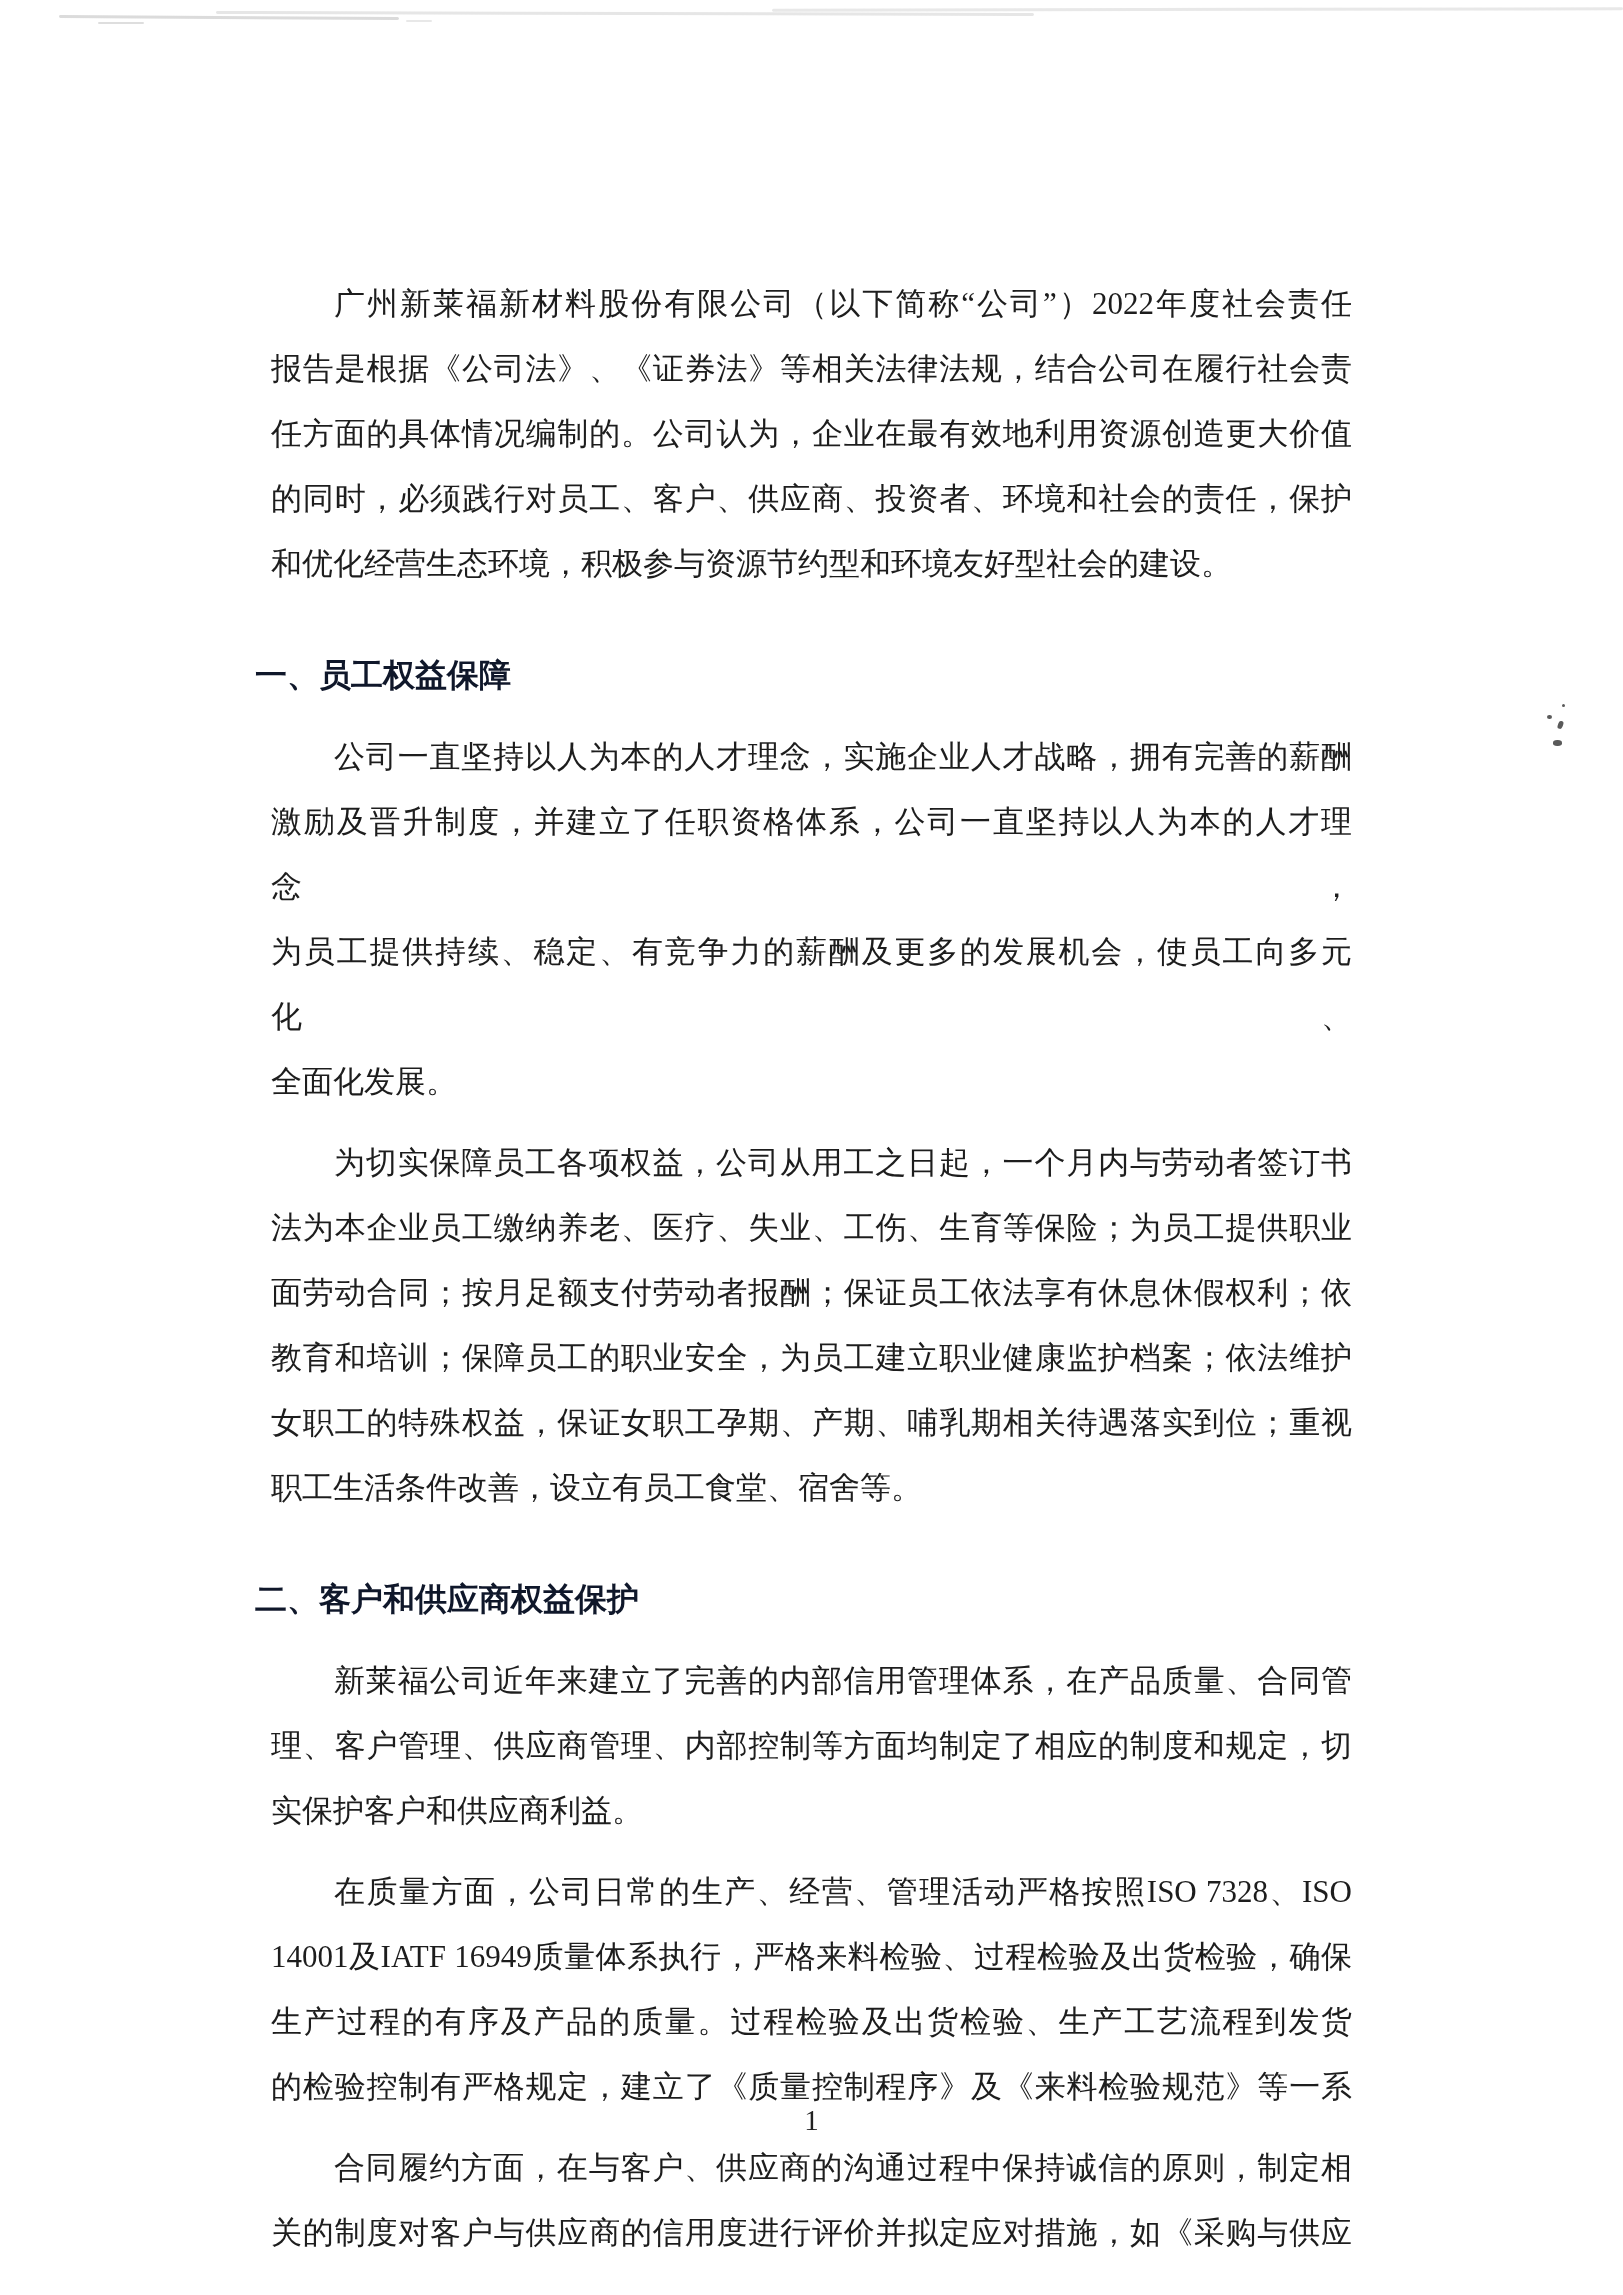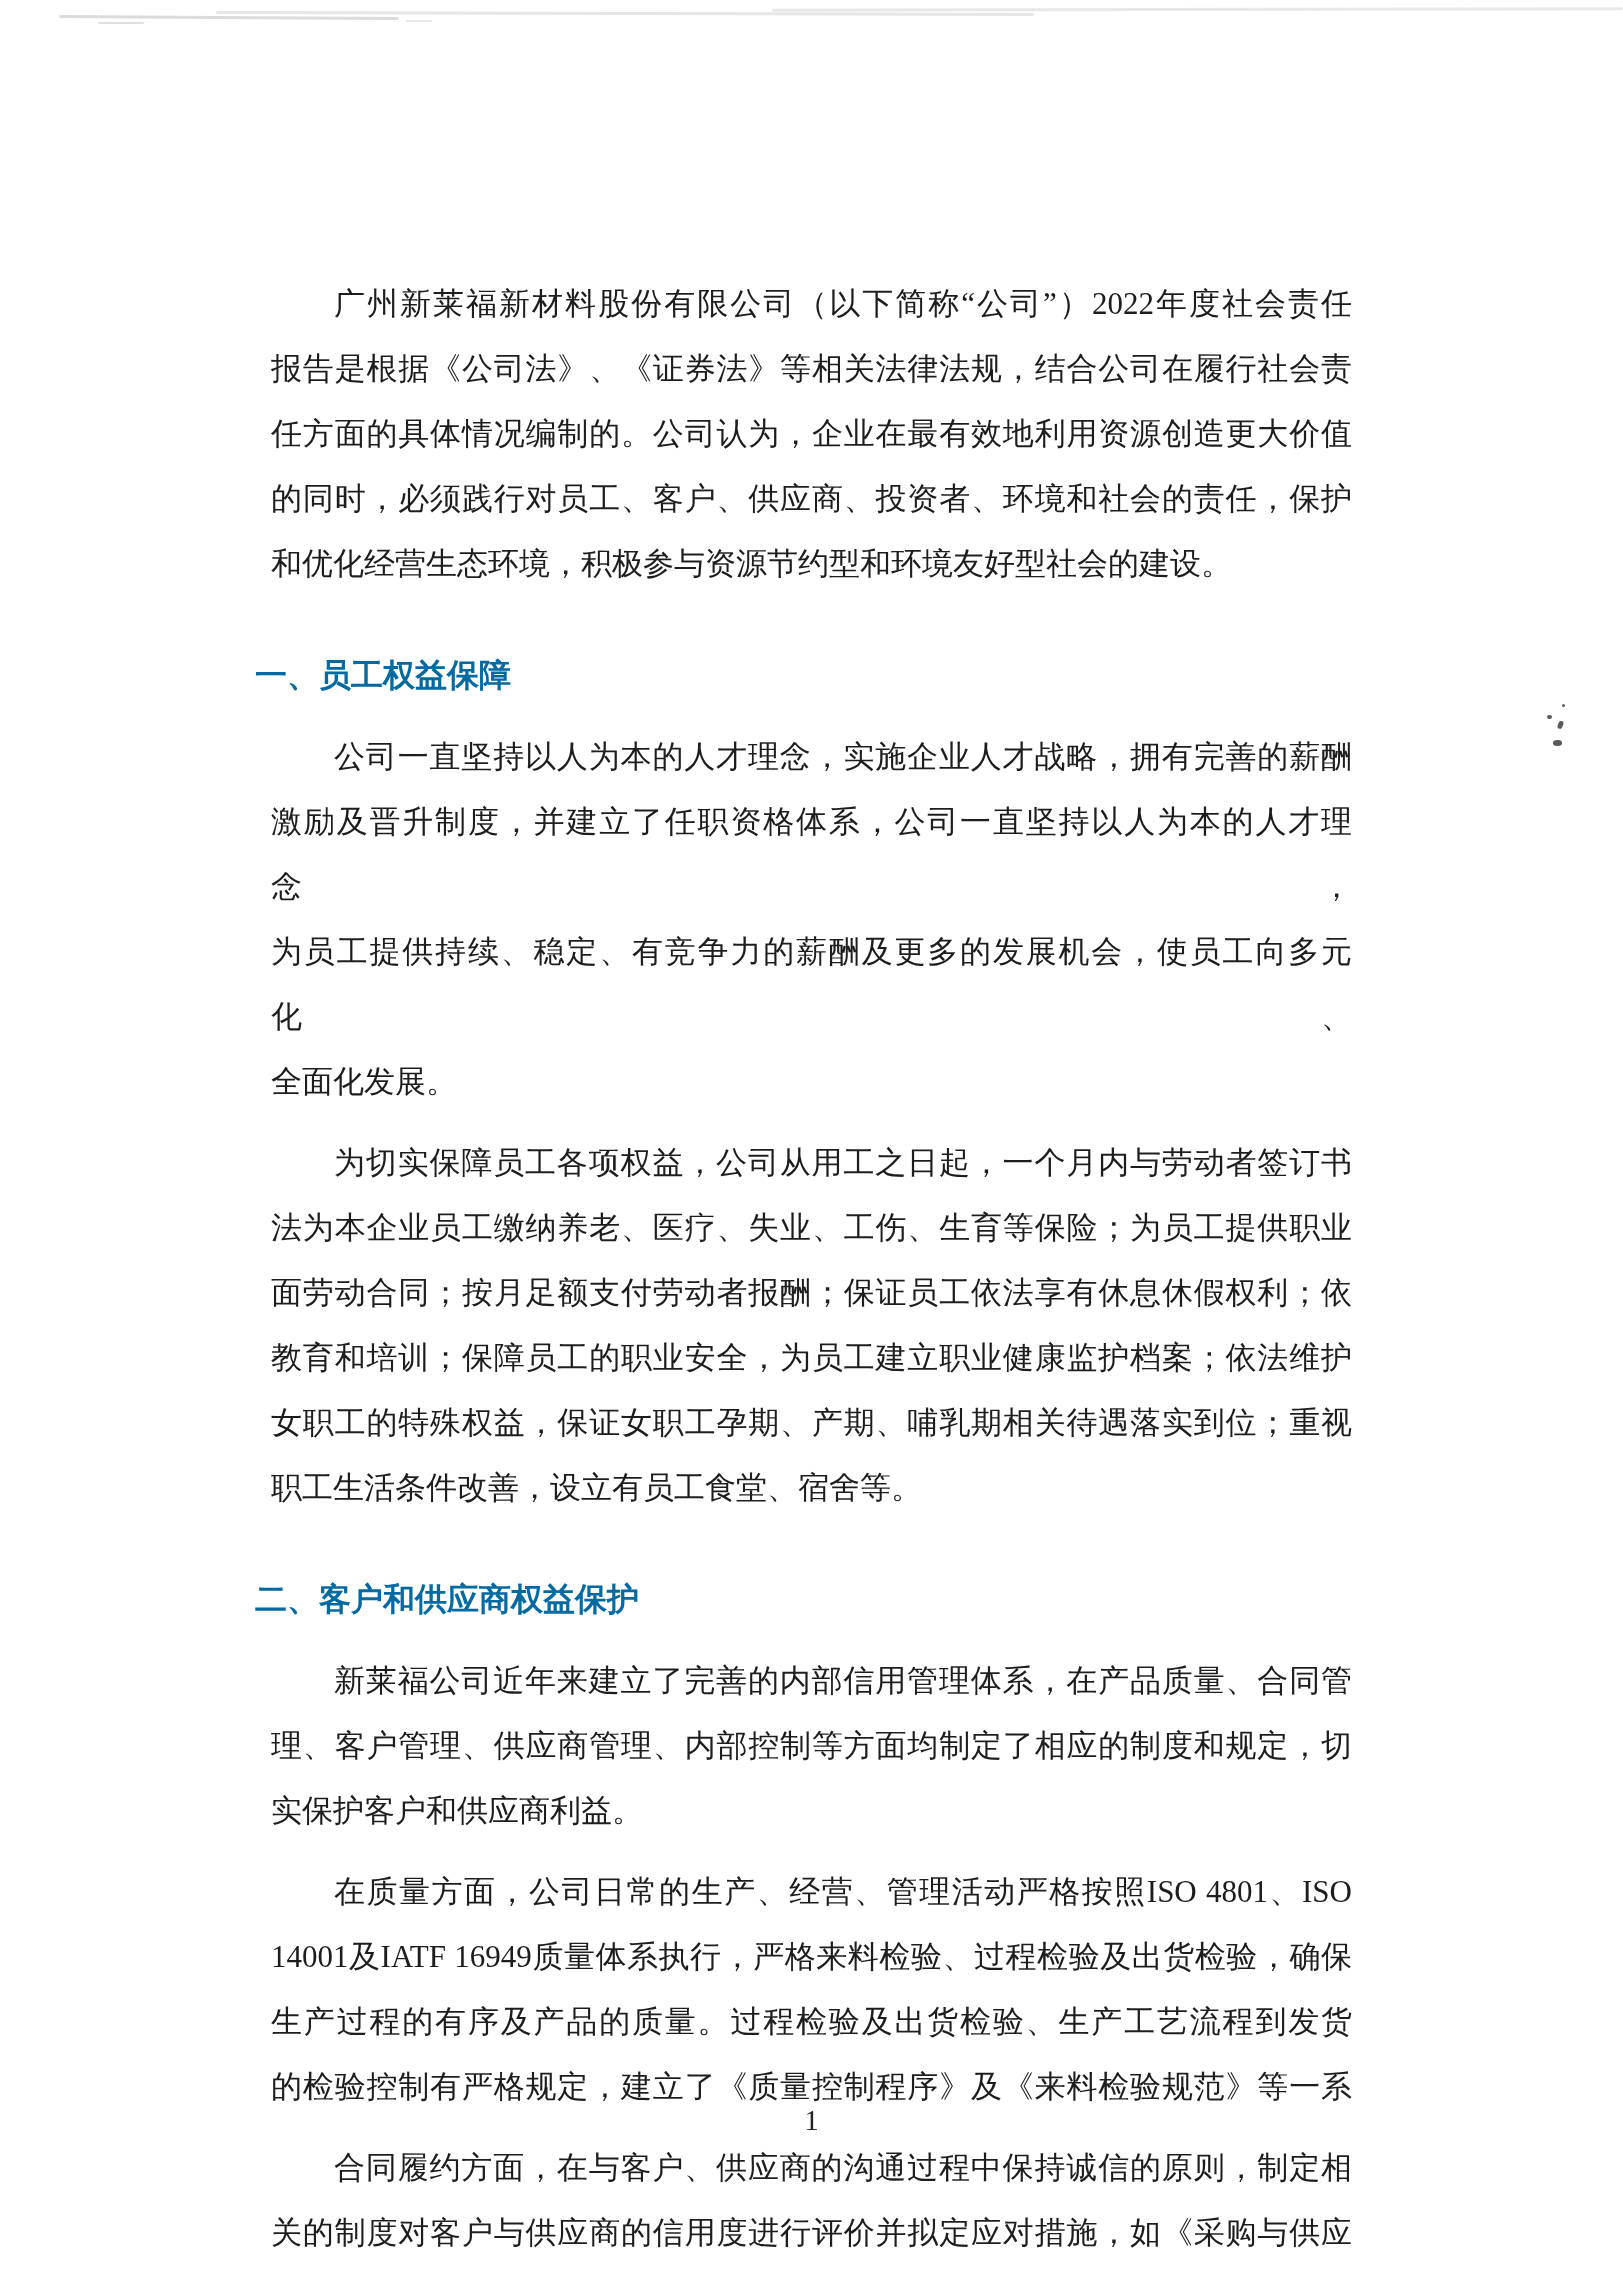--- a/index.html
+++ b/index.html
@@ -33,21 +33,21 @@
   }
   .paragraph{margin:16px;}
   .line{min-height:65px;}
   .line.just{text-align:justify;text-align-last:justify;}
   .line.indent{text-indent:63px;}
   .heading{
     font-family:Liberation Sans, sans-serif;
     font-weight:700;
     font-size:32px;
     line-height:65px;
-    color:#0369a1;
+    color:#0f172a;
     margin-top:47px;
   }
   .footer{
     position:absolute;
     left:0;top:2088px;width:1623px;
     text-align:center;
     font-size:29px;line-height:65px;
     color:#222;
   }
 </style>
@@ -88,21 +88,21 @@
       <div class="line just">女职工的特殊权益，保证女职工孕期、产期、哺乳期相关待遇落实到位；重视</div>
       <div class="line">职工生活条件改善，设立有员工食堂、宿舍等。</div>
     </div>
     <div class="heading">二、客户和供应商权益保护</div>
     <div class="paragraph">
       <div class="line just indent">新莱福公司近年来建立了完善的内部信用管理体系，在产品质量、合同管</div>
       <div class="line just">理、客户管理、供应商管理、内部控制等方面均制定了相应的制度和规定，切</div>
       <div class="line">实保护客户和供应商利益。</div>
     </div>
     <div class="paragraph">
-      <div class="line just indent">在质量方面，公司日常的生产、经营、管理活动严格按照ISO 4801、ISO</div>
+      <div class="line just indent">在质量方面，公司日常的生产、经营、管理活动严格按照ISO 7328、ISO</div>
       <div class="line just">14001及IATF 16949质量体系执行，严格来料检验、过程检验及出货检验，确保</div>
       <div class="line just">生产过程的有序及产品的质量。过程检验及出货检验、生产工艺流程到发货</div>
       <div class="line just">的检验控制有严格规定，建立了《质量控制程序》及《来料检验规范》等一系</div>
     </div>
     <div class="paragraph">
       <div class="line just indent">合同履约方面，在与客户、供应商的沟通过程中保持诚信的原则，制定相</div>
       <div class="line just">关的制度对客户与供应商的信用度进行评价并拟定应对措施，如《采购与供应</div>
     </div>
   </div>
 

